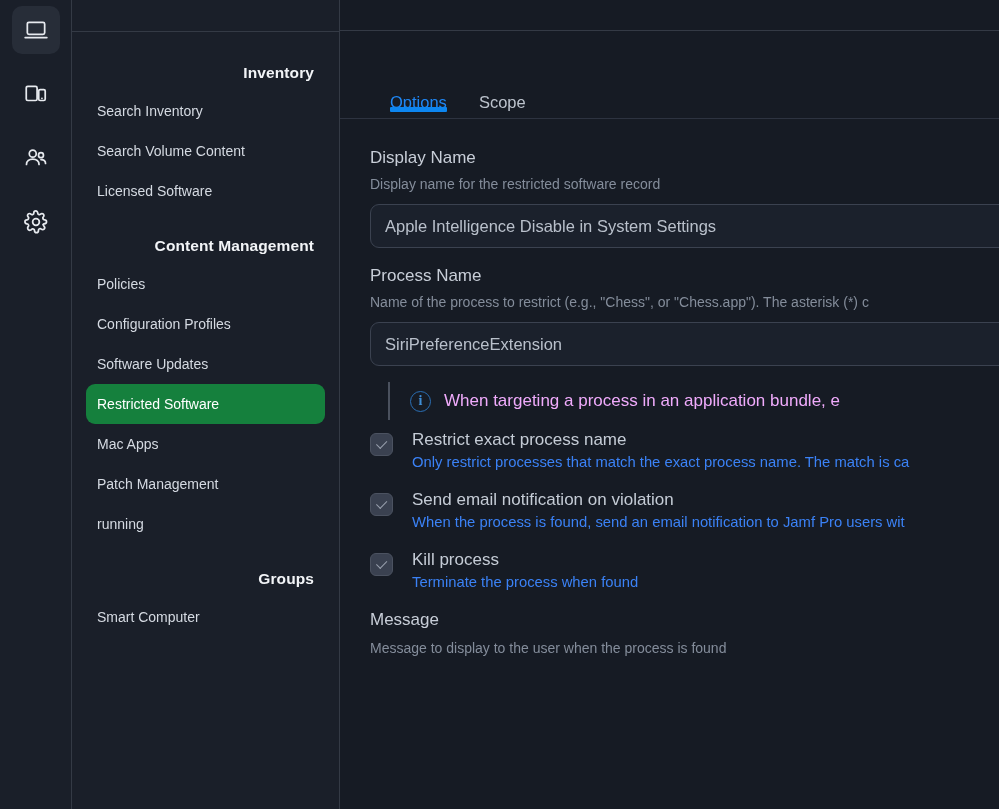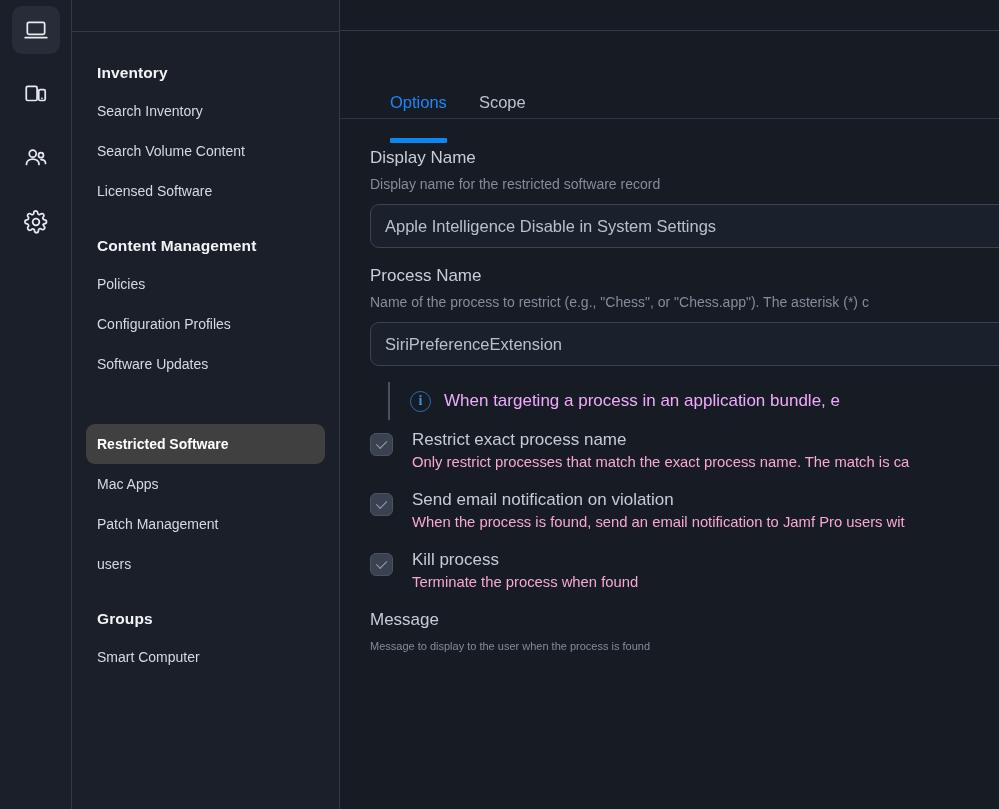--- a/index.html
+++ b/index.html
@@ -35,46 +35,46 @@
     border-right: 1px solid #343a45;
     padding-top: 31px;
     position: relative;
   }
   .nav-topline {
     position: absolute; top: 31px; left: 0; right: 0; height: 1px; background: #343a45;
   }
   .nav-inner { padding: 24px 14px 0 14px; }
   .nav-group-title {
     font-size: 15.5px; font-weight: bold; color: #f2f4f7;
-    padding: 9px 11px; letter-spacing: .1px;
+    padding: 9px 11px; letter-spacing: .1px; text-align: right;
   }
   .nav-item {
     font-size: 14px; color: #d5dae2;
     padding: 12px 11px; border-radius: 9px;
     white-space: nowrap; overflow: hidden;
   }
-  .nav-item.active { background: #404040; color: #ffffff; font-weight: bold; margin-top: 40px; }
+  .nav-item.active { background: #15803d; color: #ffffff; font-weight: normal; }
   .nav-gap { height: 17px; }
 
   
   .main {
     flex: 1 1 auto; height: 809px; background: #161b24;
     position: relative; overflow: hidden;
   }
   .main-header {
     height: 31px; border-bottom: 1px solid #343a45;
     overflow: hidden; position: relative;
   }
   .tabs {
     height: 88px; display: flex; align-items: flex-start;
     padding: 62px 0 0 50px; gap: 32px;
     border-bottom: 1px solid #2d3340;
     position: relative;
   }
-  .tab { position: relative; padding-bottom: 31px; }
+  .tab { position: relative; }
   .tab-label { font-size: 16.5px; color: #bcc3cd; }
   .tab.active .tab-label { color: #1f87f5; }
   .tab.active::after {
     content: ""; position: absolute; left: 0; right: 0; bottom: 0;
     height: 5px; background: #0d86f0; border-radius: 1px;
   }
 
   
   .form { padding: 29px 0 0 30px; }
   .field { margin-bottom: 12px; }
@@ -111,25 +111,25 @@
     border-radius: 6px; border: 1.5px solid #4b5260; background: transparent;
     display: flex; align-items: center; justify-content: center;
   }
   .cbox.checked { background: #3a4150; border-color: #4b5260; }
   .cbox.checked::after {
     content: ""; width: 9px; height: 5px;
     border-left: 1.8px solid #98a0ad; border-bottom: 1.8px solid #98a0ad;
     transform: rotate(-45deg) translate(1px, -1.5px);
   }
   .check-title { font-size: 17px; color: #c5ccd6; margin-bottom: 4px; }
-  .check-help { font-size: 14.8px; color: #f9a8d4; white-space: nowrap; }
+  .check-help { font-size: 14.8px; color: #3b82f6; white-space: nowrap; }
 
   .section-label { font-size: 17px; color: #c8ced8; margin-top: 20px; }
   .section-help-cut {
-    font-size: 11px; color: #848d9b; margin-top: 10px;
+    font-size: 14px; color: #848d9b; margin-top: 10px;
     white-space: nowrap;
   }
 </style>
 </head>
 <body>
 
 <div class="app">
 
   <div class="rail">
     <div class="rail-btn active">
@@ -180,21 +180,21 @@
 
       <div class="nav-gap"></div>
 
       <div class="nav-group-title">Content Management</div>
       <div class="nav-item">Policies</div>
       <div class="nav-item">Configuration Profiles</div>
       <div class="nav-item">Software Updates</div>
       <div class="nav-item active">Restricted Software</div>
       <div class="nav-item">Mac Apps</div>
       <div class="nav-item">Patch Management</div>
-      <div class="nav-item">users</div>
+      <div class="nav-item">running</div>
 
       <div class="nav-gap"></div>
 
       <div class="nav-group-title">Groups</div>
       <div class="nav-item">Smart Computer</div>
 
     </div>
   </div>
 
   <div class="main">

